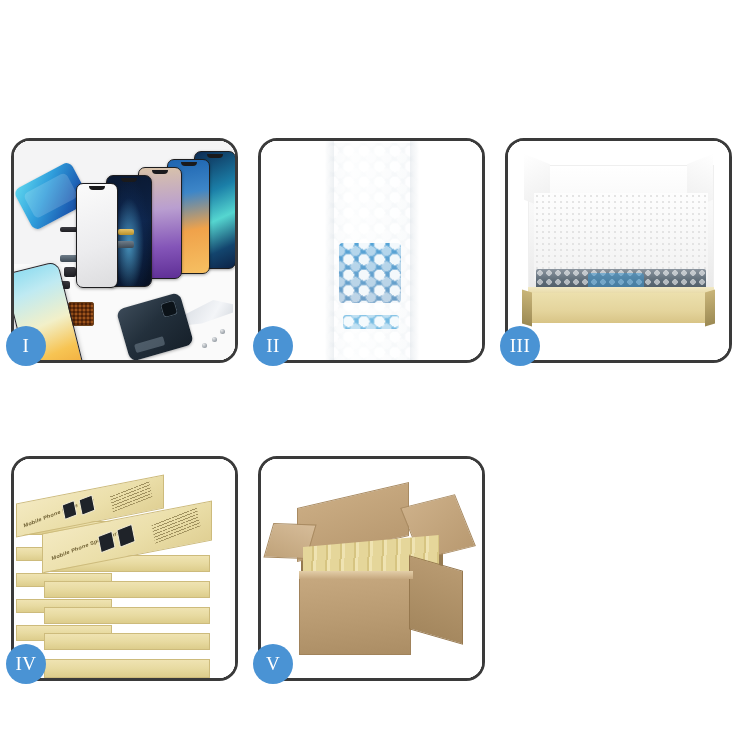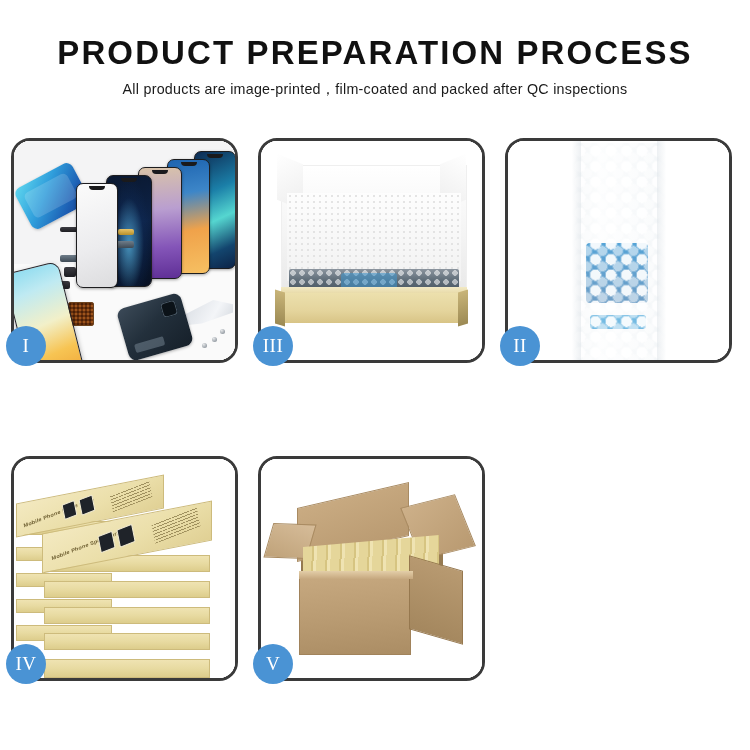--- a/index.html
+++ b/index.html
@@ -443,24 +443,20 @@
     position: absolute; left: 26px; top: 72px; width: 106px; height: 8px;
     background: linear-gradient(180deg,#e0c7a1 0%,#cbad84 100%);
     z-index: 5;
   }
 </style>
 </head>
 <body>
 
 <div class="page">
 
-  <div class="header">
-    <div class="title">PRODUCT PREPARATION PROCESS</div>
-    <div class="subtitle">All products are image-printed，film-coated and packed after QC inspections</div>
-  </div>
 
   <div class="grid">
 
     <div class="panel">
       <div class="panel-inner">
         <div class="scene-parts">
           <div class="upper"></div>
           <div class="lower"></div>
 
           <div class="film"></div>
@@ -498,20 +494,36 @@
           <div class="pgold" style="left:90px; top:138px; width:8px; height:9px;"></div>
           <div class="pbar" style="left:42px; top:140px; width:14px; height:8px;"></div>
 
           <div class="tweezer"></div>
           <div class="screw" style="right:18px; bottom:18px;"></div>
           <div class="screw" style="right:28px; bottom:12px;"></div>
           <div class="screw" style="right:10px; bottom:26px;"></div>
         </div>
       </div>
       <div class="badge">I</div>
+    </div>
+
+    <div class="panel">
+      <div class="panel-inner">
+        <div class="scene-bubble">
+          <div class="bubble-sleeve"></div>
+          <div class="bubble-phone">
+            <div class="accent"></div>
+            <div class="accent2"></div>
+          </div>
+          <div class="bubbles"></div>
+          <div class="sleeve-edge-l"></div>
+          <div class="sleeve-edge-r"></div>
+        </div>
+      </div>
+      <div class="badge">II</div>
     </div>
 
     <div class="panel">
       <div class="panel-inner">
         <div class="scene-whitebox">
           <div class="wb-backwall"></div>
           <div class="wb-flapL"></div>
           <div class="wb-flapR"></div>
           <div class="wb-foam"></div>
           <div class="wb-content"></div>
@@ -519,36 +531,20 @@
           <div class="wb-front"></div>
           <div class="wb-side"></div>
           <div class="wb-side-r"></div>
         </div>
       </div>
       <div class="badge">III</div>
     </div>
 
     <div class="panel">
       <div class="panel-inner">
-        <div class="scene-bubble">
-          <div class="bubble-sleeve"></div>
-          <div class="bubble-phone">
-            <div class="accent"></div>
-            <div class="accent2"></div>
-          </div>
-          <div class="bubbles"></div>
-          <div class="sleeve-edge-l"></div>
-          <div class="sleeve-edge-r"></div>
-        </div>
-      </div>
-      <div class="badge">II</div>
-    </div>
-
-    <div class="panel">
-      <div class="panel-inner">
         <div class="scene-stack">
 
           <div class="sbox" style="left:2px; top:62px; width:96px; height:14px;"></div>
           <div class="sbox" style="left:2px; top:88px; width:96px; height:14px;"></div>
           <div class="sbox" style="left:2px; top:114px; width:96px; height:14px;"></div>
           <div class="sbox" style="left:2px; top:140px; width:96px; height:14px;"></div>
           <div class="sbox" style="left:2px; top:166px; width:96px; height:16px;"></div>
 
           <div class="sbox-lid" style="left:2px; top:30px; width:148px; height:34px; transform: skewY(-11deg);">
             <span class="lid-label" style="left:6px; top:13px; transform: rotate(-11deg);">Mobile Phone Spare Parts</span>

